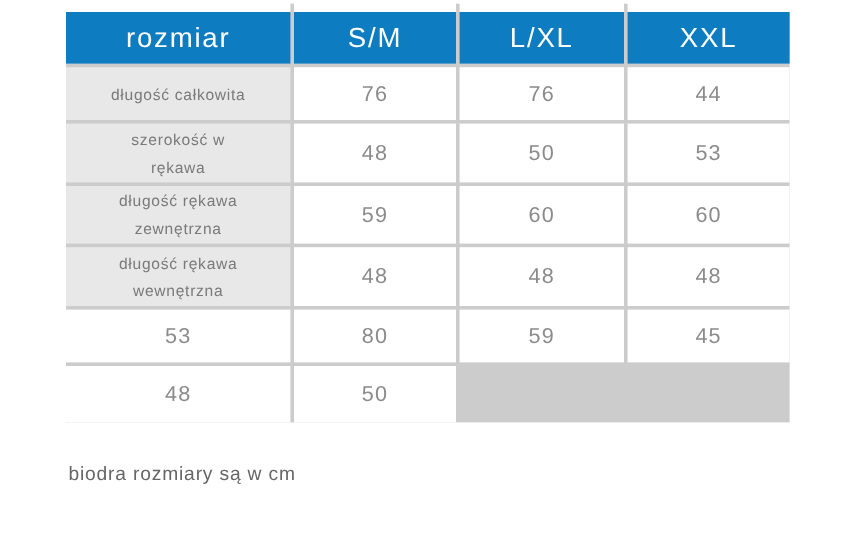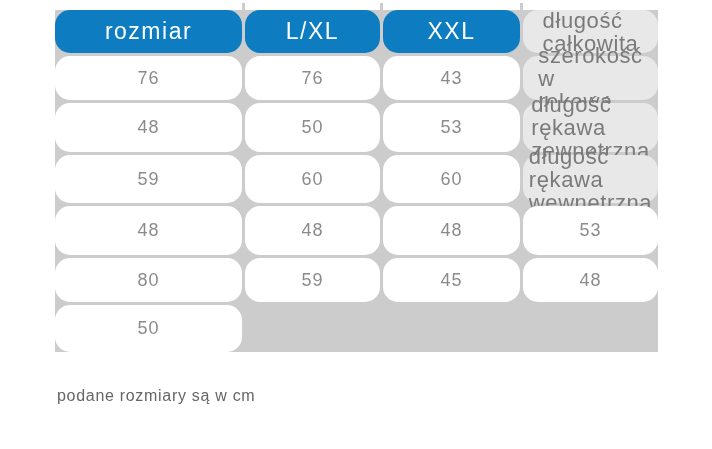--- a/index.html
+++ b/index.html
@@ -36,33 +36,32 @@
     display: grid;
     grid-template-columns: 187px 135px 137px 135px;
     grid-template-rows: 43px 44px 49px 48px 49px 44px 47px;
     gap: 3px;
     background: var(--separator, #cccccc);
   }
   .cell {
     display: flex;
     align-items: center;
     justify-content: center;
-    text-align: left;
-    border-radius: 15px;
+    text-align: center;
   }
   .cell.header {
     background: var(--header-bg, #0e7cc1);
     color: var(--header-text, #ffffff);
     font-size: 23px;
     letter-spacing: 1.5px;
   }
   .cell.label {
     background: var(--label-bg, #e8e8e8);
     color: var(--label-text, #7a7a7a);
-    font-size: 22px;
+    font-size: 13px;
     line-height: 23px;
     letter-spacing: 0.6px;
     white-space: pre-line;
     padding: 0 20px;
   }
   .cell.value {
     background: #ffffff;
     color: var(--value-text, #8b8b8b);
     font-size: 18px;
     letter-spacing: 1px;
@@ -82,27 +81,28 @@
 
 <div class="page">
 
   <div class="vstub s1"></div>
   <div class="vstub s2"></div>
   <div class="vstub s3"></div>
 
   <div class="size-table">
 
     <div class="cell header">rozmiar</div>
+    <div class="cell header">S/M</div>
     <div class="cell header">L/XL</div>
     <div class="cell header">XXL</div>
 
     <div class="cell label">długość całkowita</div>
     <div class="cell value">76</div>
     <div class="cell value">76</div>
-    <div class="cell value">43</div>
+    <div class="cell value">44</div>
 
     <div class="cell label">szerokość w
 rękawa</div>
     <div class="cell value">48</div>
     <div class="cell value">50</div>
     <div class="cell value">53</div>
 
     <div class="cell label">długość rękawa
 zewnętrzna</div>
     <div class="cell value">59</div>
@@ -118,16 +118,16 @@
     <div class="cell value">53</div>
     <div class="cell value">80</div>
     <div class="cell value">59</div>
 
     <div class="cell value">45</div>
     <div class="cell value">48</div>
     <div class="cell value">50</div>
   </div>
 
   <div class="footer-note">
-    <div>podane rozmiary są w cm</div>
+    <div>biodra rozmiary są w cm</div>
   </div>
 
 </div>
 
 </body></html>

